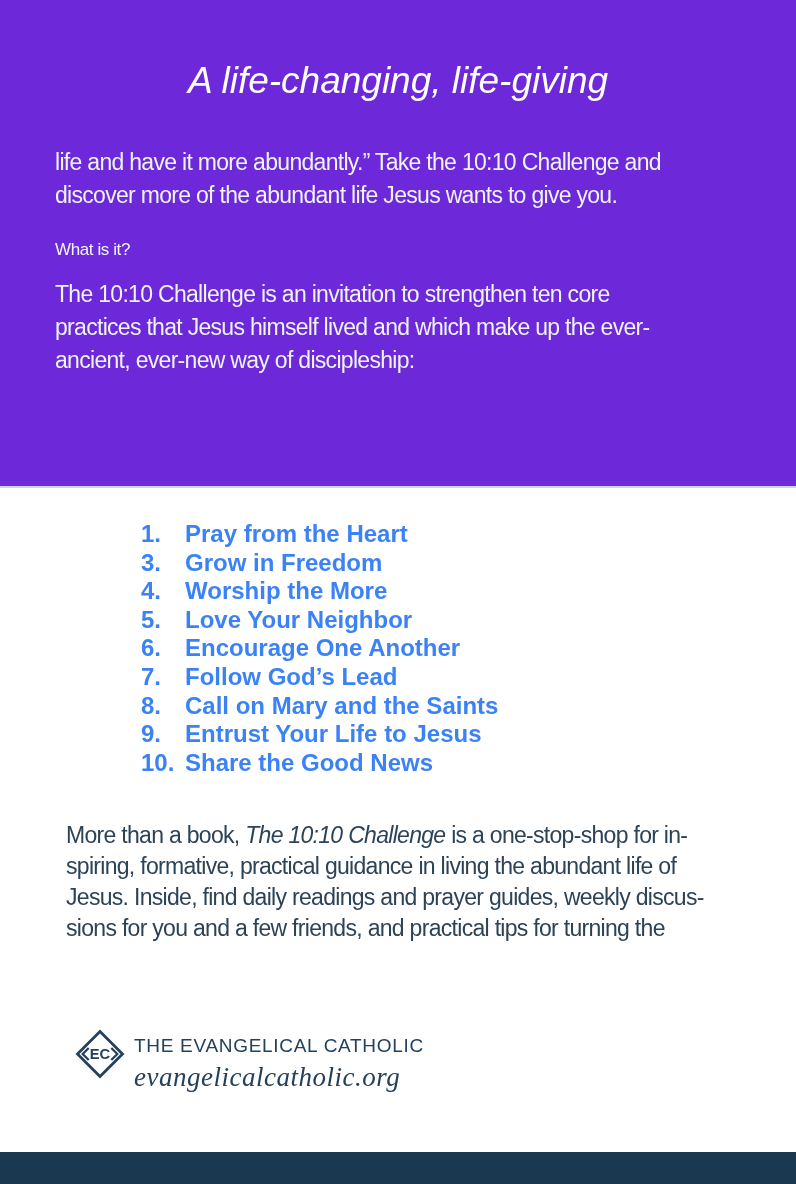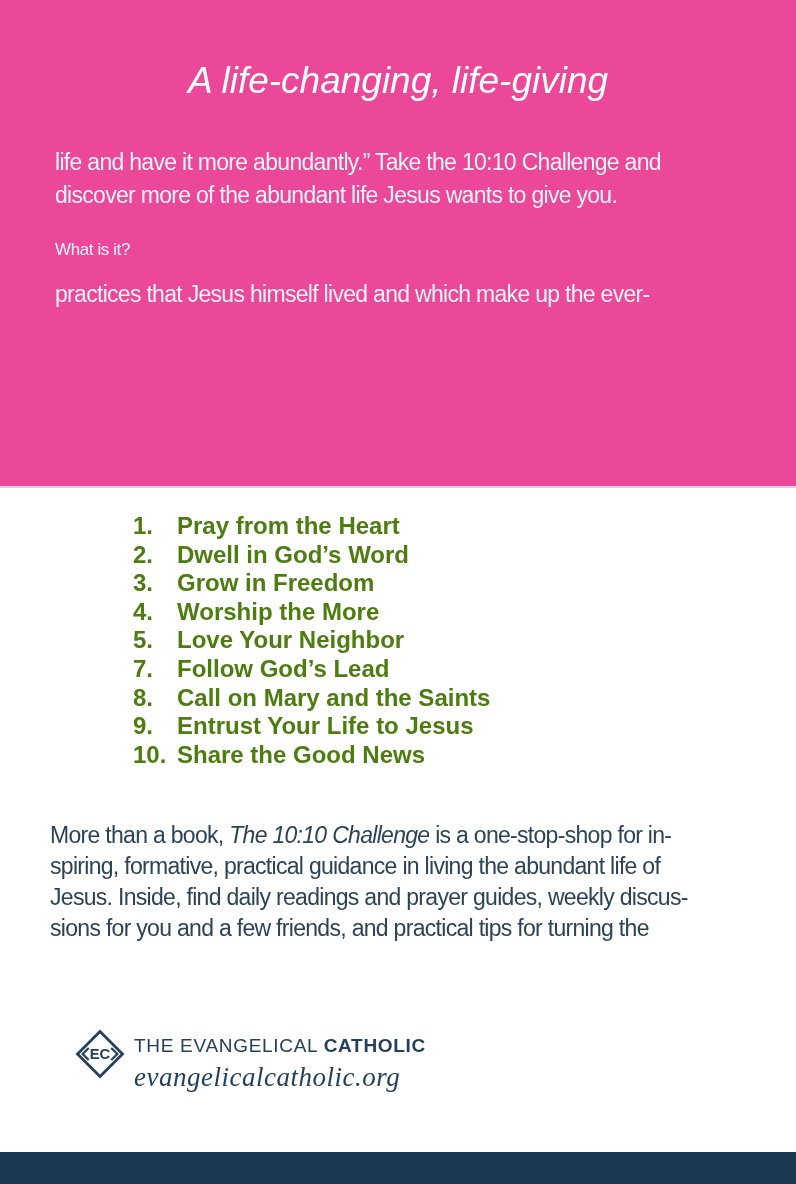--- a/index.html
+++ b/index.html
@@ -10,21 +10,21 @@
     background: #ffffff;
     font-family: "Liberation Sans", sans-serif;
     overflow: hidden;
   }
   
   .hero {
     position: absolute;
     top: 0; left: 0;
     width: 100%;
     height: 488px;
-    background: #ec4899;
+    background: #6d28d9;
     border-bottom: 2px solid #cfd5da;
     box-sizing: border-box;
     color: #eef3f6;
   }
   .hero-title {
     margin: 0;
     padding-top: 58px;
     text-align: center;
     font-size: 37px;
     line-height: 46px;
@@ -49,40 +49,40 @@
     line-height: 33px;
     letter-spacing: -0.4px;
     color: #f2f6f9;
   }
   .body2 { margin-top: 12px !important; }
   
   .practices {
     position: absolute;
     top: 512px;
     left: 133px;
-    margin: 0;
+    margin: 8px;
     padding: 0;
     list-style: none;
-    color: #4d7c0f;
+    color: #3b82f6;
   }
   .practices li {
     font-size: 24px;
     font-weight: 700;
     line-height: 28.6px;
     white-space: nowrap;
   }
   .practices .num {
     display: inline-block;
     width: 44px;
   }
   
   .closing {
     position: absolute;
     top: 820px;
-    left: 50px;
+    left: 66px;
     width: 720px;
     color: #2c4357;
   }
   .closing .text-line {
     font-size: 23px;
     line-height: 31px;
     letter-spacing: -0.7px;
     white-space: nowrap;
   }
   .closing .book-title { font-style: italic; }
@@ -96,21 +96,21 @@
   }
   .logo-mark { width: 52px; height: 52px; }
   .logo-text { margin-left: 8px; }
   .org-name {
     margin-top: 7px;
     font-size: 19px;
     letter-spacing: 0.7px;
     color: #24405c;
     white-space: nowrap;
   }
-  .org-name .org-bold { font-weight: 700; text-align: center; }
+  .org-name .org-bold { font-weight: 400; text-align: center; }
   .site-url {
     margin-top: 5px;
     font-family: Liberation Serif, serif;
     font-style: italic;
     font-size: 27px;
     letter-spacing: 0.5px;
     color: #24405c;
     white-space: nowrap;
   }
   
@@ -133,30 +133,32 @@
     </h1>
 
     <p class="para intro">
       <span class="text-line" style="display:block">life and have it more abundantly.” Take the 10:10 Challenge and</span>
       <span class="text-line" style="display:block">discover more of the abundant life Jesus wants to give you.</span>
     </p>
 
     <h2 class="subhead">What is it?</h2>
 
     <p class="para body2">
+      <span class="text-line" style="display:block">The 10:10 Challenge is an invitation to strengthen ten core</span>
       <span class="text-line" style="display:block">practices that Jesus himself lived and which make up the ever-</span>
+      <span class="text-line" style="display:block">ancient, ever-new way of discipleship:</span>
     </p>
   </div>
 
   <ol class="practices">
     <li><span class="num">1.</span><span>Pray from the Heart</span></li>
-    <li><span class="num">2.</span><span>Dwell in God’s Word</span></li>
     <li><span class="num">3.</span><span>Grow in Freedom</span></li>
     <li><span class="num">4.</span><span>Worship the More</span></li>
     <li><span class="num">5.</span><span>Love Your Neighbor</span></li>
+    <li><span class="num">6.</span><span>Encourage One Another</span></li>
     <li><span class="num">7.</span><span>Follow God’s Lead</span></li>
     <li><span class="num">8.</span><span>Call on Mary and the Saints</span></li>
     <li><span class="num">9.</span><span>Entrust Your Life to Jesus</span></li>
     <li><span class="num">10.</span><span>Share the Good News</span></li>
   </ol>
 
   <div class="closing">
     <div class="text-line"><span>More than a book, </span><span class="book-title">The 10:10 Challenge</span><span> is a one-stop-shop for in-</span></div>
     <div class="text-line">spiring, formative, practical guidance in living the abundant life of</div>
     <div class="text-line">Jesus. Inside, find daily readings and prayer guides, weekly discus-</div>

